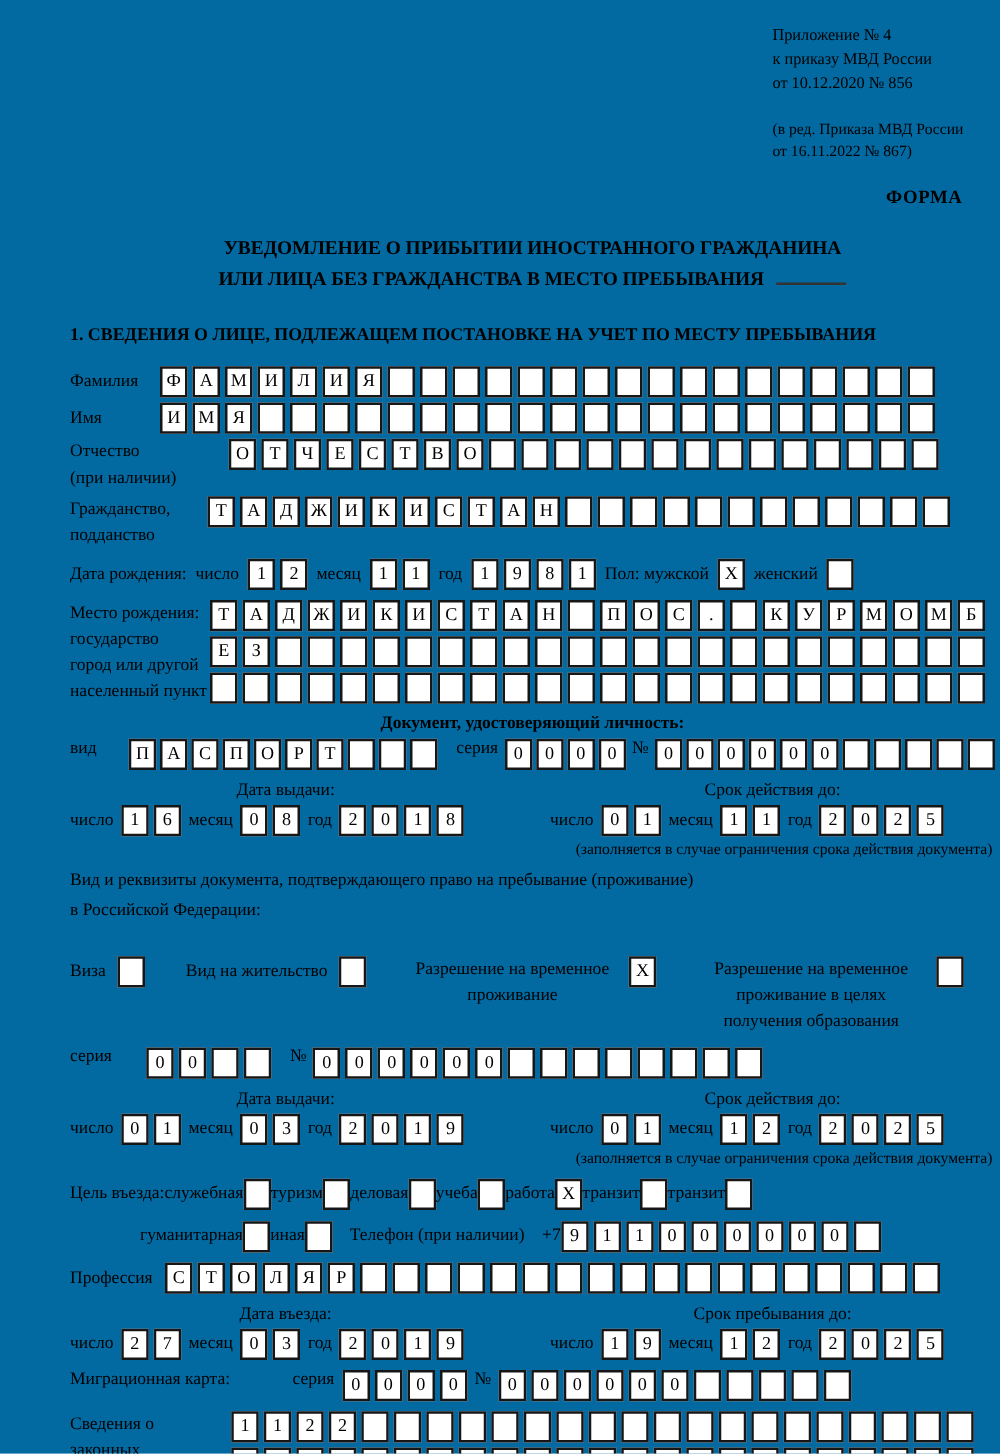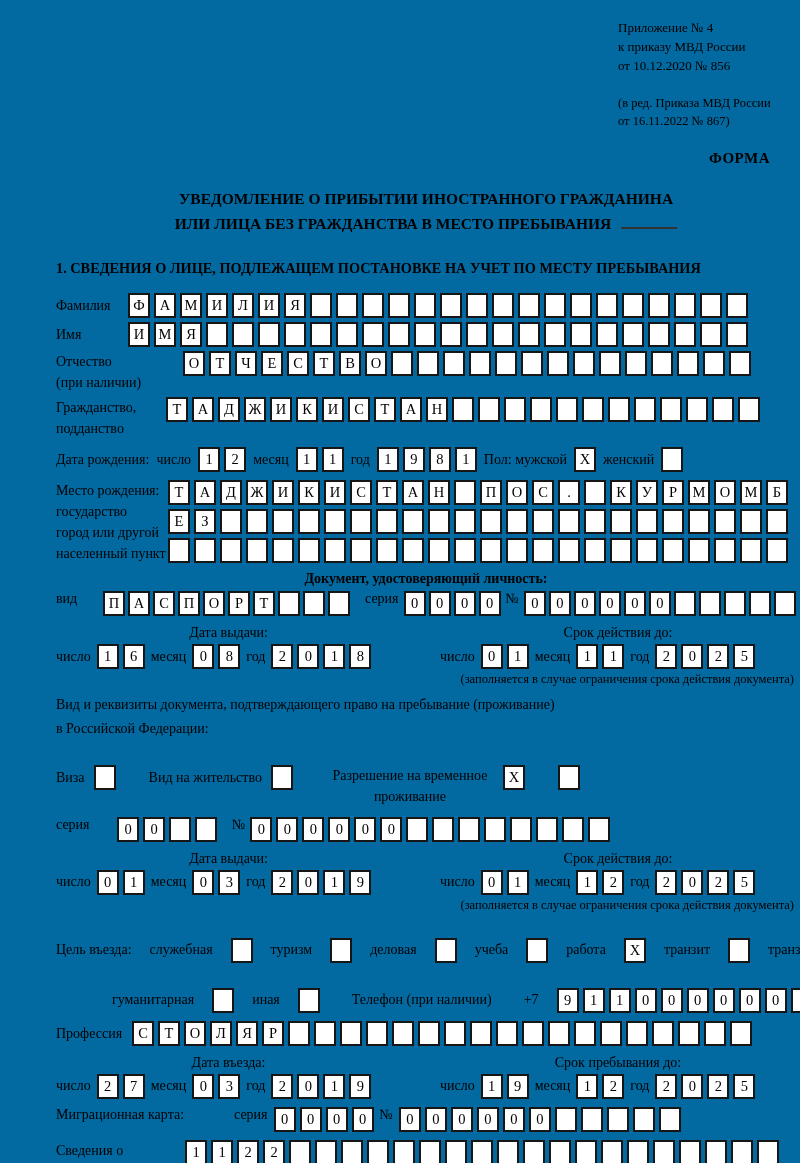--- a/index.html
+++ b/index.html
@@ -29,21 +29,21 @@
   .twocol{display:flex;margin-top:9px;gap:13px;}
   .col-l{width:345px;}
   .col-r{flex:1;padding-left:26px;}
   .fnote{font-size:12.5px;text-align:right;margin-top:3px;padding-right:2px;}
   .intro{margin-top:7px;line-height:1.55;}
   .opts{display:flex;align-items:flex-start;margin-top:25px;gap:33px;}
   .opt{display:flex;align-items:flex-start;gap:9px;}
   .olbl{line-height:25px;white-space:nowrap;}
   .olbl.c{text-align:center;line-height:1.5;white-space:normal;}
   .wop1{width:168px;} .wop2{width:182px;}
-  .purpose{display:flex;align-items:center;gap:18px;margin-top:25px;flex-wrap:nowrap;}
+  .purpose{display:flex;align-items:center;gap:0;margin-top:9px;flex-wrap:nowrap;}
   .plbl{white-space:nowrap;flex:0 0 auto;}
   .indent{margin-left:56px;}
   .ml14{margin-left:10px;}
   .doch{font-weight:bold;text-align:center;margin-top:7px;}
   .reps{display:flex;margin-top:8px;}
   .reps .lblcol{width:129px;flex:0 0 auto;}
   .reps .lblcol div{line-height:21.5px;}
 </style>
 </head>
 <body>
@@ -401,20 +401,21 @@
     </div>
     <div class="opt">
       <span class="olbl">Вид на жительство</span>
       <span class="cell"></span>
     </div>
     <div class="opt">
       <span class="olbl c wop1">Разрешение на временное проживание</span>
       <span class="cell">X</span>
     </div>
     <div class="opt">
+      <span class="olbl c wop2">Разрешение на временное проживание в целях получения образования</span>
       <span class="cell"></span>
     </div>
   </div>
 
   <div class="row vcenter" style="margin-top:10px;gap:5px;">
     <span class="dlbl w64">серия</span>
     <span class="cells">
         <span class="cell">0</span>
         <span class="cell">0</span>
         <span class="cell"></span>

